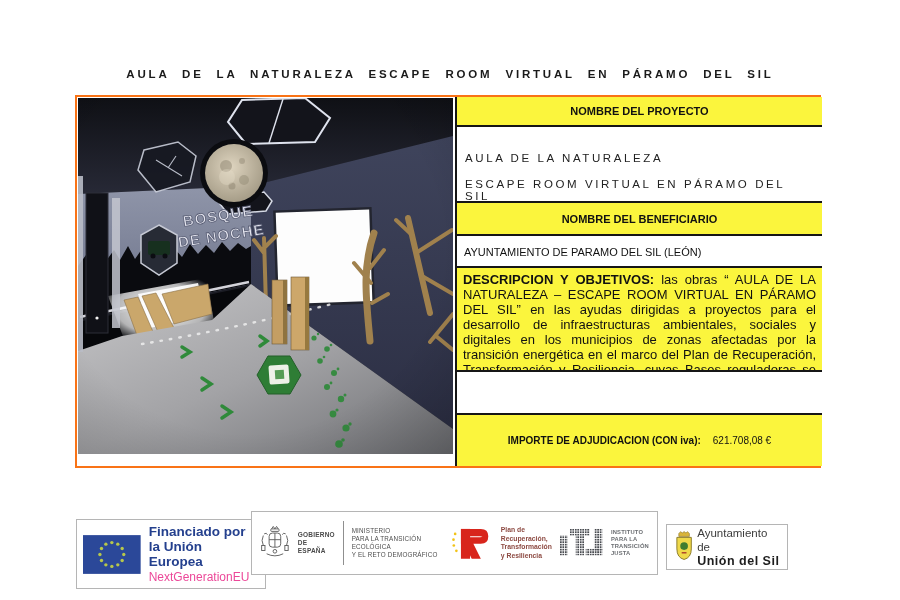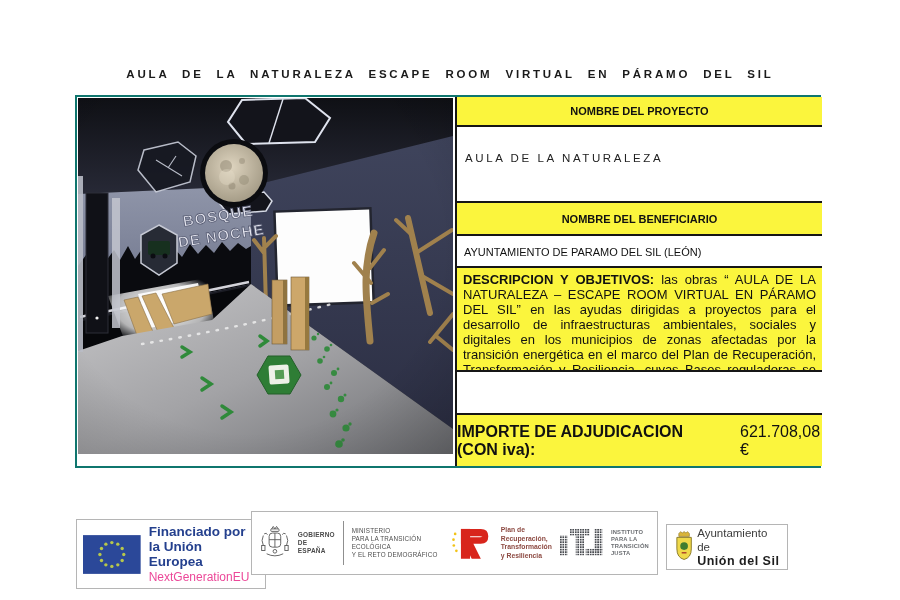--- a/index.html
+++ b/index.html
@@ -6,39 +6,39 @@
   html,body { background:#ffffff; }
   body { font-family:"Liberation Sans", sans-serif; }
   .sheet { position:relative; width:900px; height:600px; background:#fff; margin:0 auto; overflow:hidden; }
 
   
   .doc-title { position:absolute; top:68px; left:0; width:100%; text-align:center;
     font-size:11.5px; font-weight:bold; color:#1a1a1a; letter-spacing:2.8px; word-spacing:7px; }
 
   
   .main-table { position:absolute; left:75px; top:95px; width:746px; height:373px;
-    border:2px solid #0f766e; background:#fff; }
+    border:2px solid #f97316; background:#fff; }
   .img-cell { position:absolute; left:0; top:0; width:378px; height:369px; background:#fff; }
   .img-cell svg { position:absolute; left:1px; top:1px; }
   .info-col { position:absolute; left:378px; top:0; width:367px; height:369px; border-left:2px solid #161616; }
   .row { width:100%; border-bottom:2px solid #161616; overflow:hidden; }
   .row:last-child { border-bottom:none; }
   .yellow { background:var(--yellow,#fbf53d); }
   .hdr { height:30px; display:flex; align-items:center; justify-content:center;
     font-size:11px; font-weight:bold; color:#111; }
   .hdr2 { height:33px; }
   .project-name { height:76px; background:#fff; padding:25px 8px; font-size:11.5px;
     color:#222; letter-spacing:2.6px; }
   .project-name .l2 { margin-top:14px; }
   .beneficiary { height:32px; background:#fff; padding:10px 7px; font-size:11px; color:#111; }
   .desc { height:104px; padding:4px 6px; font-size:13px; line-height:15px; color:#111; text-align:justify; }
   .desc .b { font-weight:bold; }
   .empty-row { height:43px; background:#fff; }
   .amount { height:51px; display:flex; align-items:center; justify-content:center; gap:12px;
-    font-size:16px; color:#111; }
+    font-size:10px; color:#111; }
   .amount .b { font-weight:bold; }
 
   
   .footer-box { position:absolute; background:#fff; border:1px solid #b5b5b5; display:flex; align-items:center; }
   .eu-box { left:76px; top:519px; width:190px; height:70px; padding:5px 6px; gap:8px; }
   .eu-text { display:flex; flex-direction:column; justify-content:center; line-height:15px; }
   .eu-bold { font-size:13.5px; font-weight:bold; color:var(--eu_text,#24408e); }
   .eu-ngeu { font-size:12px; color:#ec4899; margin-top:1px; }
 
   .gov-box { left:251px; top:511px; width:407px; height:64px; padding:4px 8px; gap:8px; }
@@ -219,20 +219,21 @@
         </g>
 
         <rect x="0" y="0" width="375" height="356" fill="url(#vignG)"></rect>
       </svg>
     </div>
 
     <div class="info-col">
       <div class="row yellow hdr">NOMBRE DEL PROYECTO</div>
       <div class="row project-name">
         <div class="l1">AULA DE LA NATURALEZA</div>
+        <div class="l2">ESCAPE ROOM VIRTUAL EN PÁRAMO DEL SIL</div>
       </div>
       <div class="row yellow hdr hdr2">NOMBRE DEL BENEFICIARIO</div>
       <div class="row beneficiary">AYUNTAMIENTO DE PARAMO DEL SIL (LEÓN)</div>
       <div class="row yellow desc"><span class="b">DESCRIPCION Y OBJETIVOS:</span><span> las obras “ AULA DE LA NATURALEZA – ESCAPE ROOM VIRTUAL EN PÁRAMO DEL SIL” en las ayudas dirigidas a proyectos para el desarrollo de infraestructuras ambientales, sociales y digitales en los municipios de zonas afectadas por la transición energética en el marco del Plan de Recuperación, Transformación y Resiliencia, cuyas Bases reguladoras se establecen en la Orden TED/1476/2021, de 27 de diciembre de 2021.</span></div>
       <div class="row empty-row"></div>
       <div class="row yellow amount">
         <span class="b">IMPORTE DE ADJUDICACION (CON iva):</span>
         <span>621.708,08 €</span>
       </div>
     </div>

